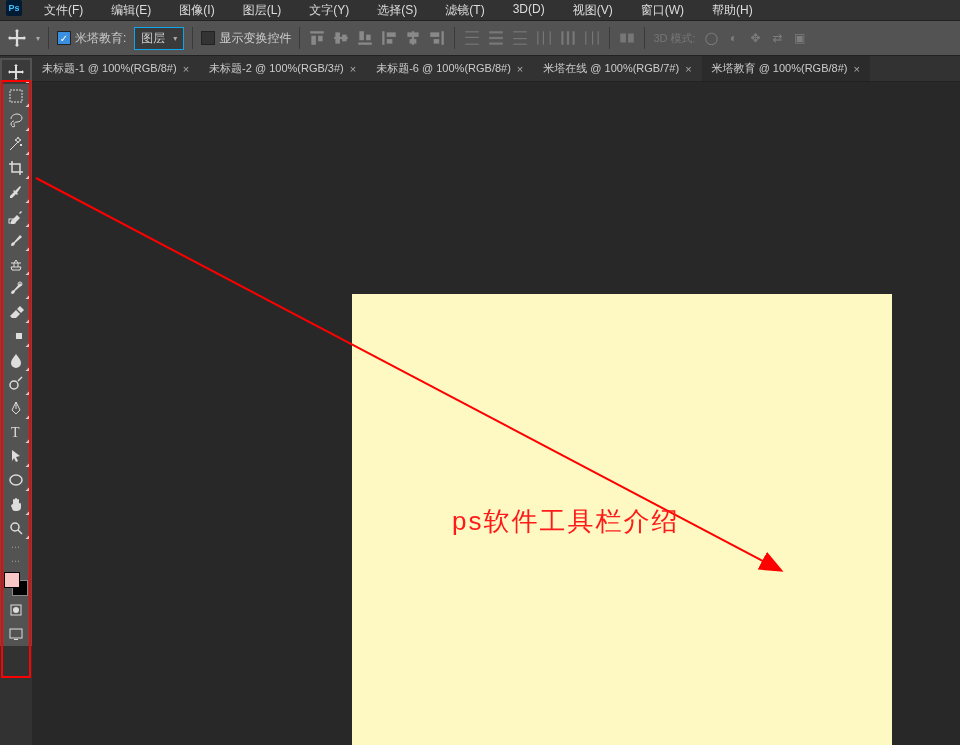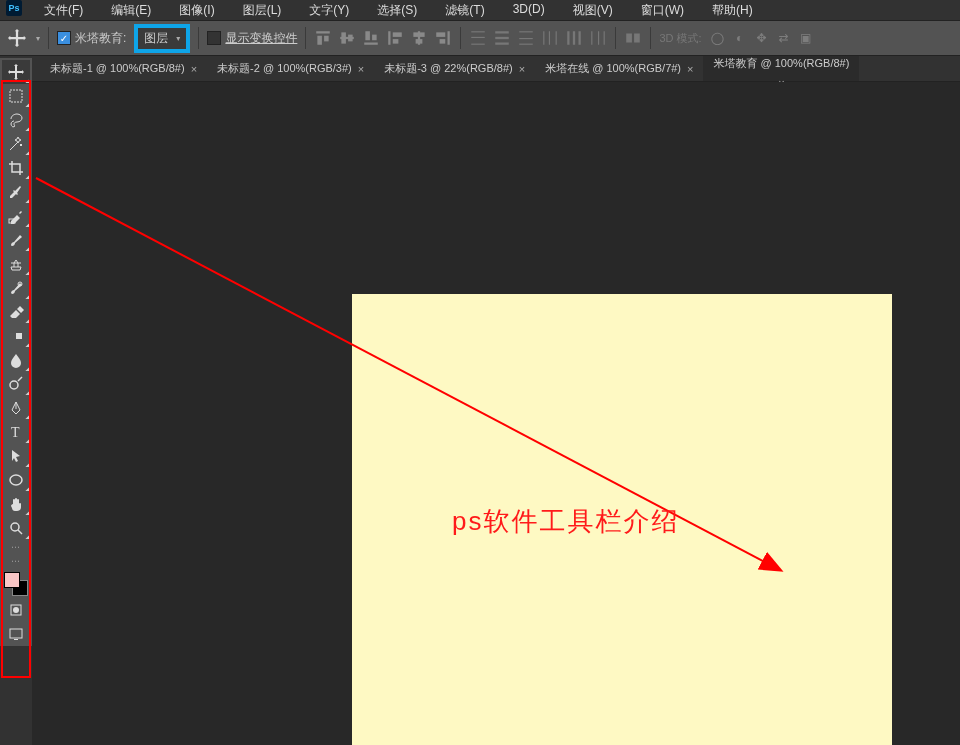--- a/index.html
+++ b/index.html
@@ -34,43 +34,43 @@
   color: #ddd; position: relative;
 }
 .chev { color: #aaa; font-size: 8px; margin-left: 2px; }
 .chk {
   width: 14px; height: 14px; background: #3a8fe0; border: 1px solid #222;
   display: inline-flex; align-items: center; justify-content: center;
   color: #fff; font-size: 10px; margin-right: 4px;
 }
 .chk.empty { background: #333; }
 .sel {
-  background: #3a3a3a; border: 4px solid #0ea5e9; padding: 2px 6px;
+  background: #3a3a3a; border: 1px solid #0ea5e9; padding: 2px 6px;
   display: flex; align-items: center; gap: 6px; min-width: 50px;
 }
 .align-grp { display: flex; gap: 6px; }
 .align-ico {
   width: 18px; height: 18px; opacity: 0.45;
   display: flex; align-items: center; justify-content: center;
 }
 .align-ico.off { opacity: 0.3; }
 .mode3d { color: #777; font-size: 11px; text-align: right; }
 .ico3d { display:flex; gap:6px; }
 .ico3d span { width:16px; height:16px; opacity:0.35; display:flex; align-items:center; justify-content:center; }
 
 .tabbar {
   height: 26px; background: #323232;
-  display: flex; align-items: stretch; padding-left: 40px;
+  display: flex; align-items: stretch; padding-left: 32px;
   border-bottom: 1px solid #222;
 }
 .tab {
   display: flex; align-items: center; padding: 0 10px;
   color: #ccc; font-size: 11px; gap: 6px; cursor: default;
 }
-.tab.active { background: #2b2b2b; flex-direction: column; }
+.tab.active { background: #2b2b2b; }
 .tab .x { color: #aaa; font-size: 11px; }
 
 .toolbar {
   position: absolute; left: 0; top: 58px; width: 32px;
   background: #535353; display: flex; flex-direction: column;
   align-items: center; padding-top: 2px; gap: 0;
 }
 .tool {
   width: 28px; height: 24px; display: flex; align-items: center; justify-content: center;
   color: #ddd; position: relative; cursor: default;
@@ -139,21 +139,21 @@
   <span class="sep"></span>
   <span style="display:flex;align-items:center;">
     <span class="chk">✓</span>
       <span>米塔教育:</span>
   </span>
   <span class="sel">
     <span>图层</span>
       <span class="chev">▾</span>
   </span>
   <span class="sep"></span>
-  <span style="display:flex;align-items:center;text-decoration:underline;">
+  <span style="display:flex;align-items:center;">
     <span class="chk empty"></span>
       <span>显示变换控件</span>
   </span>
   <span class="sep"></span>
   <span class="align-grp">
     <span class="align-ico">
         <svg viewBox="0 0 16 16">
           <rect x="2" y="2" width="12" height="2" fill="#ccc"></rect>
           <rect x="3" y="6" width="4" height="8" fill="#ccc"></rect>
           <rect x="9" y="6" width="4" height="5" fill="#ccc"></rect>
@@ -261,21 +261,21 @@
 <div class="tabbar" id="tabbar">
     <div class="tab ">
      <span>未标题-1 @ 100%(RGB/8#)</span>
      <span class="x">×</span>
    </div>
     <div class="tab ">
      <span>未标题-2 @ 100%(RGB/3#)</span>
      <span class="x">×</span>
    </div>
     <div class="tab ">
-     <span>未标题-3 @ 22%(RGB/8#)</span>
+     <span>未标题-6 @ 100%(RGB/8#)</span>
      <span class="x">×</span>
    </div>
     <div class="tab ">
      <span>米塔在线 @ 100%(RGB/7#)</span>
      <span class="x">×</span>
    </div>
     <div class="tab active">
      <span>米塔教育 @ 100%(RGB/8#)</span>
      <span class="x">×</span>
    </div>

